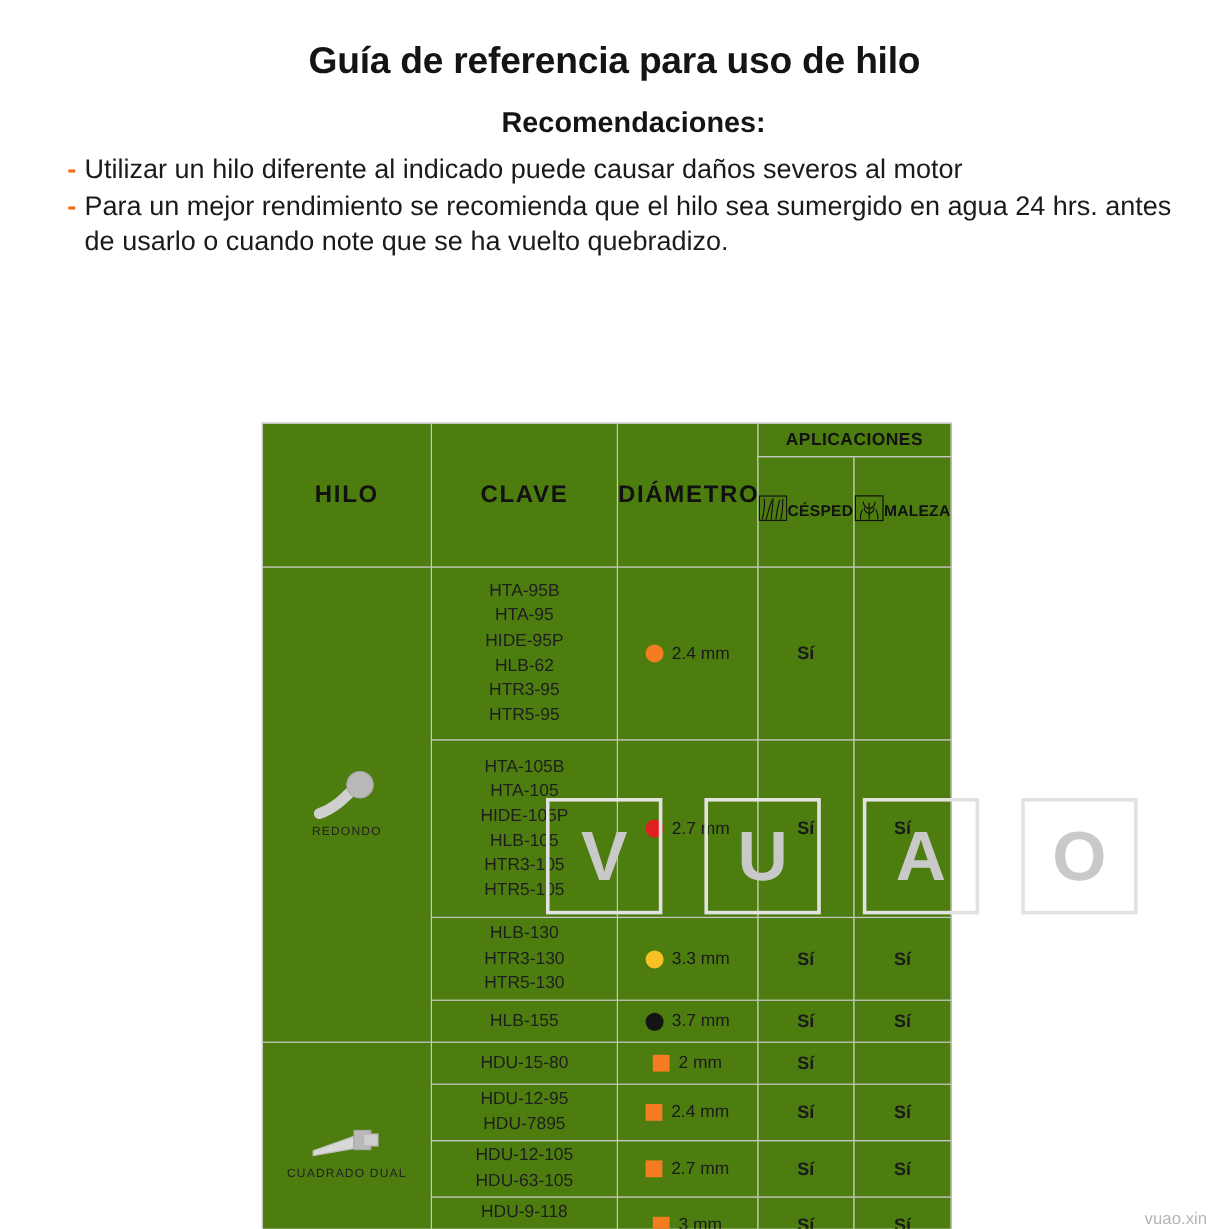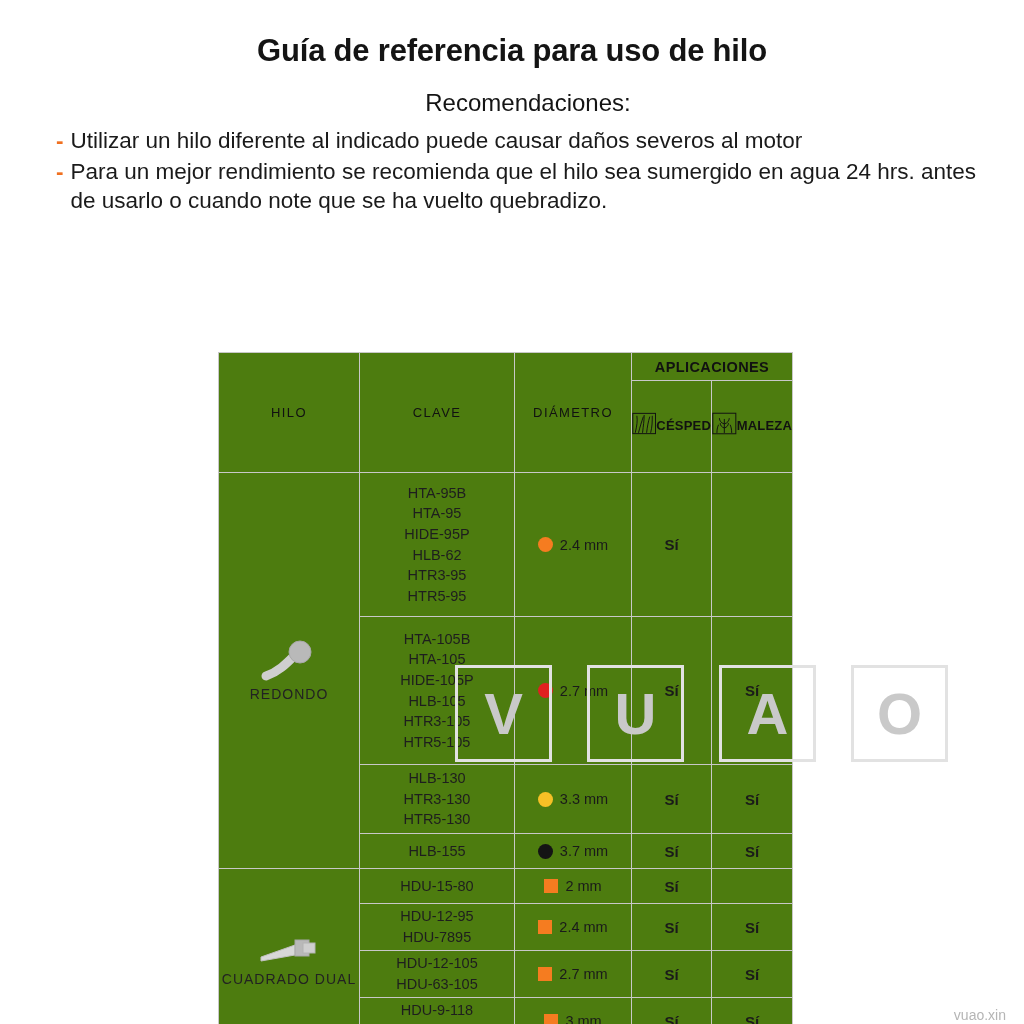--- a/index.html
+++ b/index.html
@@ -25,21 +25,21 @@
   .subtitle {
     text-align: center;
     font-size: 25px;
     font-weight: normal;
     margin-top: 8px;
     color: #1c1c1c;
   }
   .reco-title {
     text-align: center;
     font-size: 24px;
-    font-weight: normal;
+    font-weight: bold;
     margin-top: 20px;
     color: #141414;
     padding-left: 32px;
   }
   .bullets {
     margin: 10px 0 0 0;
     padding: 0 40px 0 56px;
   }
   .bullet {
     display: flex;
@@ -105,36 +105,36 @@
     vertical-align: middle;
     text-align: center;
     background: #4d7c0f;
   }
   .hdr-grey { background: #b8b8b8; color: #111; }
   .hdr-app {
     font-size: 14.5px; font-weight: bold; letter-spacing: 0.4px;
     height: 28px;
   }
   .hdr-main {
-    font-size: 13px; font-weight: normal; letter-spacing: 1.4px;
+    font-size: 20px; font-weight: bold; letter-spacing: 1.4px;
     height: 91px;
   }
   .icon-cell-inner {
     display: flex; align-items: center; justify-content: flex-end;
     height: 91px; padding-bottom: 3px;
   }
   .app-ico { width: 30px; height: 27px; margin-bottom: 3px; }
   .app-label { font-size: 13px; font-weight: bold; letter-spacing: 0.2px; }
 
   .grp-cell { background: #ebebeb; }
   .grp-inner {
     display: flex; flex-direction: column; align-items: center; justify-content: center;
   }
   .grp-label {
-    font-size: 14px; letter-spacing: 1px; margin-top: 4px; color: #222;
+    font-size: 10px; letter-spacing: 1px; margin-top: 4px; color: #222;
   }
   .clave {
     font-size: 14.5px; line-height: 1.42; color: #1e1e1e; padding: 6px 0;
   }
   .diam-inner {
     display: flex; align-items: center; justify-content: center; gap: 7px;
     font-size: 14.5px;
   }
   .dot { width: 15px; height: 15px; border-radius: 50%; display: inline-block; }
   .sq { width: 14px; height: 14px; display: inline-block; }

